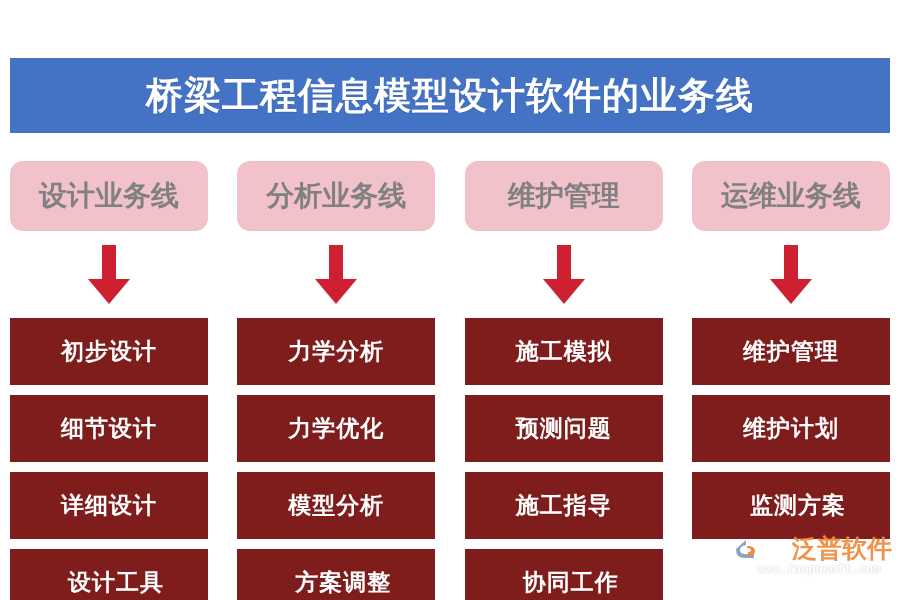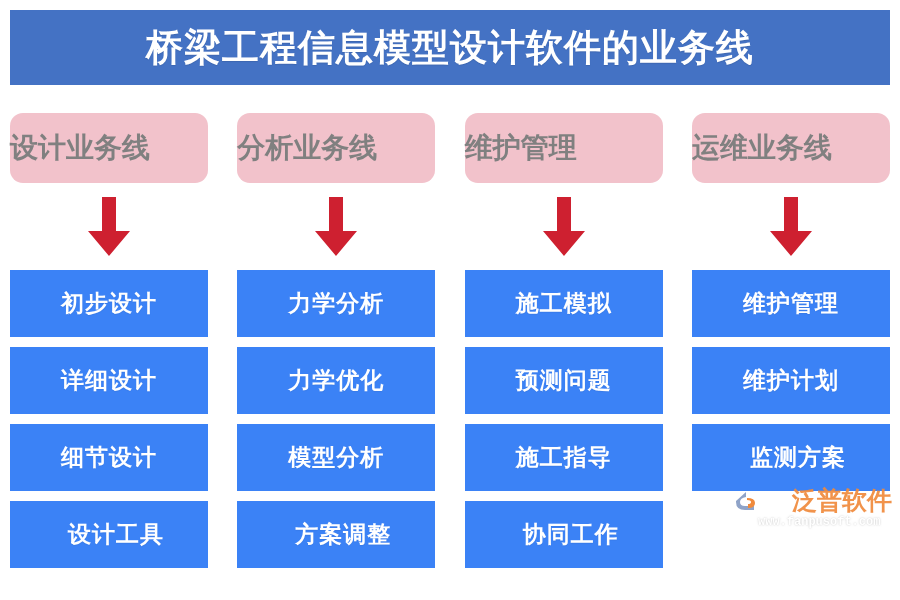--- a/index.html
+++ b/index.html
@@ -12,20 +12,21 @@
     background: #FFFFFF;
     font-family: "Liberation Serif", "DejaVu Serif", serif;
     overflow: hidden;
     position: relative;
   }
 
   #canvas {
     position: relative;
     width: 900px;
     height: 532px;
+    margin-top: 48px;
   }
 
   
   .title-banner {
     position: absolute;
     left: 10px;
     top: 10px;
     width: 880px;
     height: 75px;
     background: #4472C4;
@@ -60,20 +61,21 @@
     align-items: stretch;
   }
 
   
   .header-pill {
     height: 70px;
     background: #F2C2CB;
     border-radius: 13px;
     display: flex;
     align-items: center;
+    justify-content: center;
   }
   .header-pill-label {
     color: #808080;
     font-size: 28px;
     font-weight: bold;
     line-height: 1;
     white-space: nowrap;
   }
 
   
@@ -83,21 +85,21 @@
     align-items: center;
     justify-content: center;
   }
   .arrow-svg {
     display: block;
   }
 
   
   .stage-box {
     height: 67px;
-    background: #3b82f6;
+    background: #7f1d1d;
     display: flex;
     align-items: center;
     justify-content: center;
     margin-bottom: 10px;
   }
   .stage-box:last-child {
     margin-bottom: 0;
     padding-left: 14px;
   }
   .stage-label {
@@ -165,24 +167,24 @@
       </div>
       <div class="arrow-wrap">
         <svg class="arrow-svg" width="44" height="60" viewBox="0 0 44 60">
           <polygon points="15,0 29,0 29,34 43,34 22,59 1,34 15,34" fill="#CE2030"></polygon>
         </svg>
       </div>
       <div class="stage-box">
         <span class="stage-label">初步设计</span>
       </div>
       <div class="stage-box">
+        <span class="stage-label">细节设计</span>
+      </div>
+      <div class="stage-box">
         <span class="stage-label">详细设计</span>
-      </div>
-      <div class="stage-box">
-        <span class="stage-label">细节设计</span>
       </div>
       <div class="stage-box">
         <span class="stage-label">设计工具</span>
       </div>
     </div>
 
     <div class="column">
       <div class="header-pill">
         <span class="header-pill-label">分析业务线</span>
       </div>

